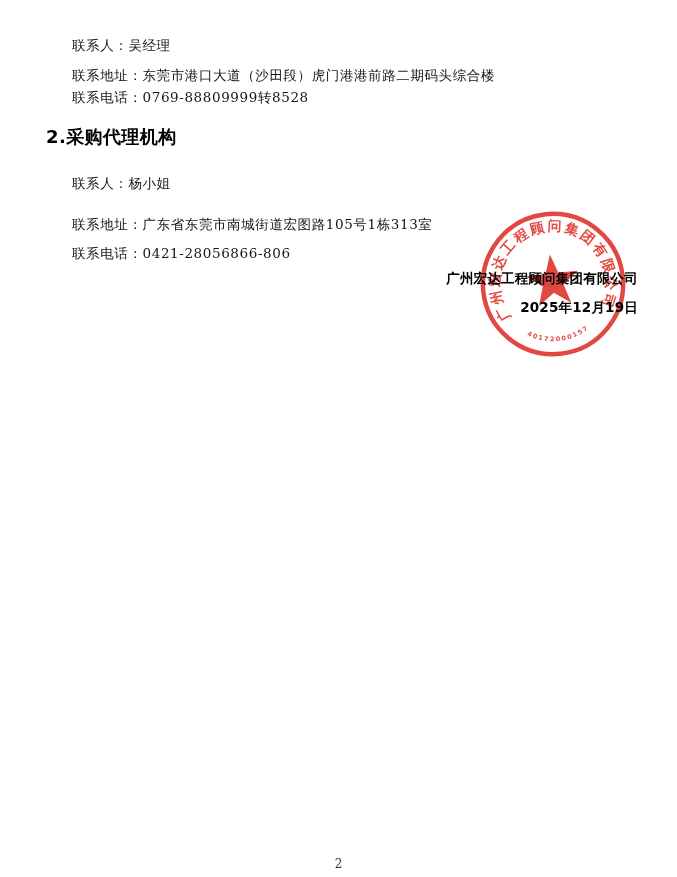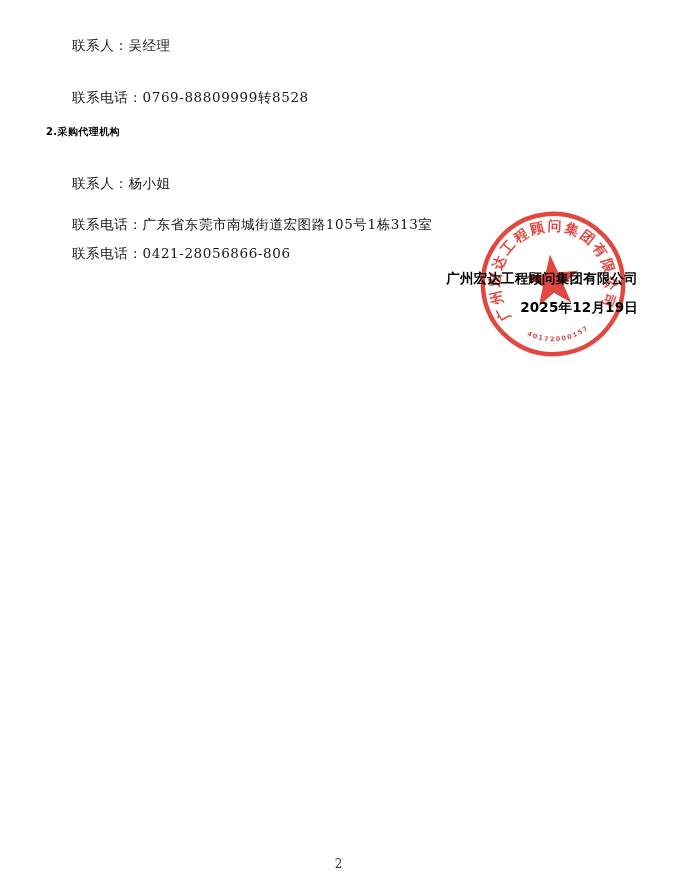--- a/index.html
+++ b/index.html
@@ -18,21 +18,21 @@
     position: absolute;
     left: 72px;
     font-size: 13.5px;
     letter-spacing: 0.6px;
     white-space: nowrap;
     color: #151515;
   }
   .heading {
     position: absolute;
     left: 46px;
-    font-size: 10px;
+    font-size: 18px;
     font-weight: bold;
     font-family: "DejaVu Sans", "Liberation Sans", sans-serif;
     letter-spacing: 0.4px;
     color: #000000;
     white-space: nowrap;
   }
   .sig {
     position: absolute;
     right: 39px;
     font-size: 13.5px;
@@ -67,25 +67,26 @@
     font-size: 12px;
     color: #333333;
   }
 </style>
 </head>
 <body>
 
 <div class="page">
 
   <p class="bodyline" style="top:29px">联系人：吴经理</p>
+  <p class="bodyline" style="top:59px">联系地址：东莞市港口大道（沙田段）虎门港港前路二期码头综合楼</p>
   <p class="bodyline" style="top:81px">联系电话：0769-88809999转8528</p>
 
   <h2 class="heading" style="top:117px">2.采购代理机构</h2>
   <p class="bodyline" style="top:167px">联系人：杨小姐</p>
-  <p class="bodyline" style="top:208px">联系电话：广东省东莞市南城街道宏图路105号1栋313室</p>
+  <p class="bodyline" style="top:208px">联系地址：广东省东莞市南城街道宏图路105号1栋313室</p>
   <p class="bodyline" style="top:237px">联系电话：0421-28056866-806</p>
 
   <div class="sig" style="top:262px">广州宏达工程顾问集团有限公司</div>
   <div class="sig" style="top:291px">2025年12月19日</div>
 
   <svg class="seal" viewBox="0 0 160 160" aria-hidden="true">
     <defs>
       <path id="ringPath" d="M 35.8 111 A 54 54 0 1 1 124.2 111" fill="none"></path>
       <path id="codePath" d="M 46.7 127.5 A 58 58 0 0 0 113.3 127.5" fill="none"></path>
     </defs>

